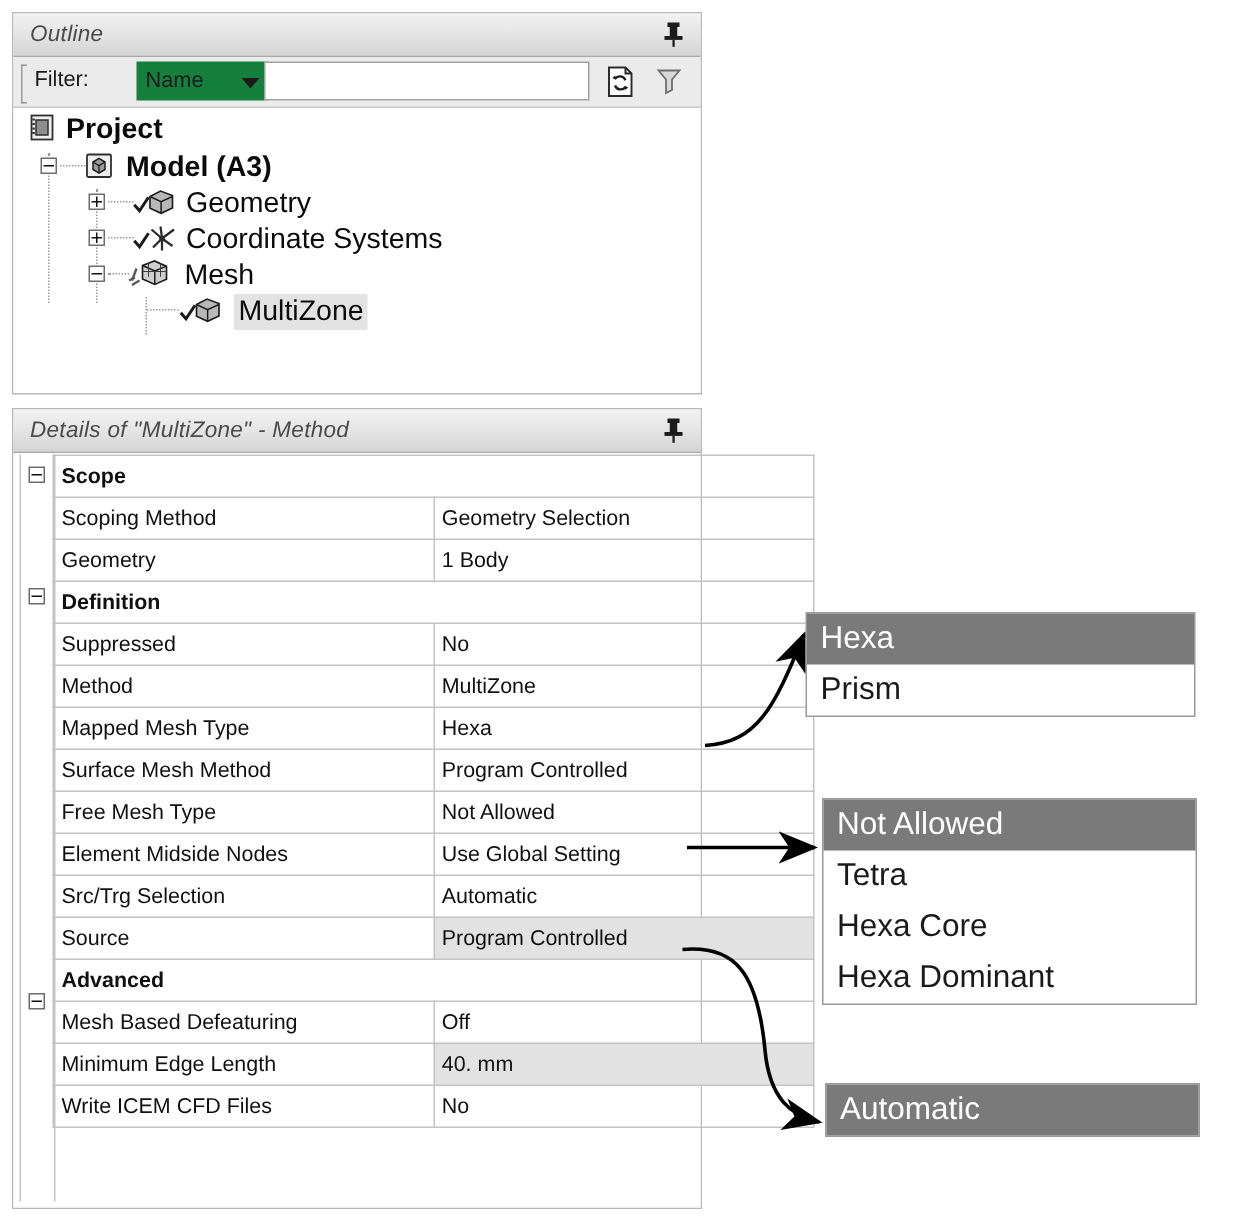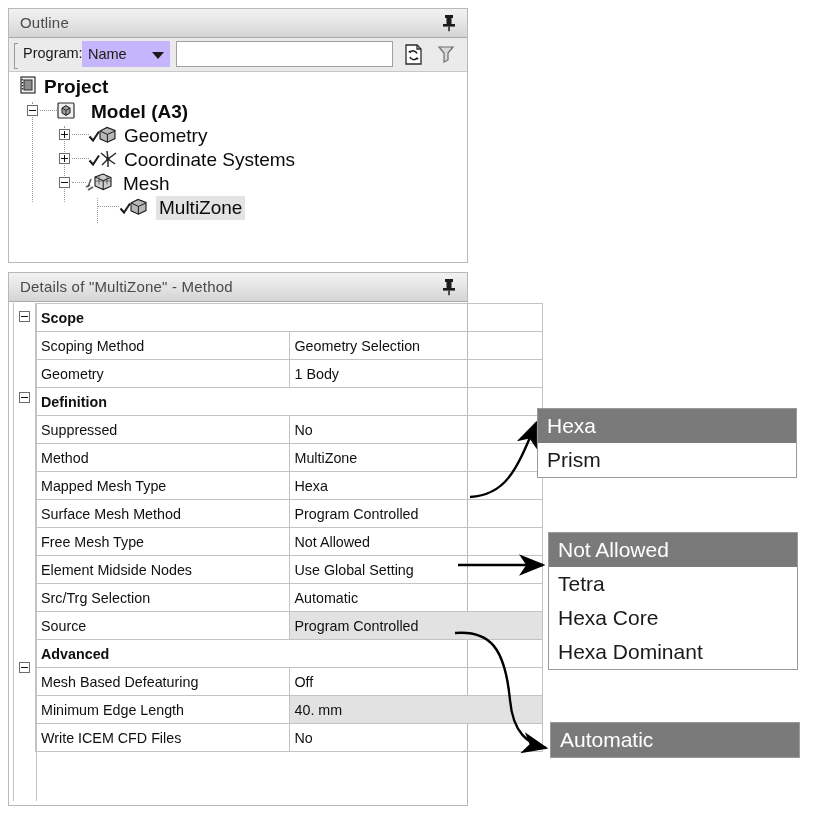--- a/index.html
+++ b/index.html
@@ -27,20 +27,21 @@
     background: #ffffff;
     border: 1px solid #b9b9b9;
     box-sizing: border-box;
   }
   .panel-titlebar {
     position: relative;
     height: 29px;
     background: linear-gradient(to bottom, #f2f2f2 0%, #e3e3e3 55%, #d4d4d4 100%);
     border-bottom: 1px solid #a9a9a9;
     box-sizing: border-box;
+    font-style: italic;
   }
   .panel-title {
     position: absolute;
     left: 11px;
     top: 5px;
     font-size: 15px;
     color: #4a4a4a;
     letter-spacing: 0.2px;
   }
   .pin-icon {
@@ -69,25 +70,25 @@
   }
   .filter-label {
     position: absolute;
     left: 14px;
     top: 7px;
     font-size: 14.5px;
     color: #1a1a1a;
   }
   .filter-select {
     position: absolute;
-    left: 73px;
+    left: 82px;
     top: 3px;
     width: 88px;
     height: 26px;
-    background: #c4b5fd;
+    background: #15803d;
     box-sizing: border-box;
   }
   .filter-select-text {
     position: absolute;
     left: 6px;
     top: 5px;
     font-size: 14.5px;
     color: #1a1a1a;
   }
   .filter-caret {
@@ -301,21 +302,21 @@
         <rect x="4" y="1" width="8" height="3" fill="#1b1b1b"></rect>
         <rect x="5.5" y="4" width="5" height="6" fill="#1b1b1b"></rect>
         <rect x="2" y="10" width="12" height="2.6" fill="#1b1b1b"></rect>
         <rect x="7.3" y="12.6" width="1.5" height="4.6" fill="#1b1b1b"></rect>
       </svg>
     </div>
   </div>
 
   <div class="filter-bar">
     <div class="filter-handle"></div>
-    <div class="filter-label">Program:</div>
+    <div class="filter-label">Filter:</div>
 
     <div class="filter-select">
       <span class="filter-select-text">Name</span>
       <span class="filter-caret"></span>
     </div>
 
     <input class="filter-input" type="text" value="" style="">
 
     <div class="filter-btn" id="filter-refresh-btn">
       <svg width="25" height="25" viewBox="0 0 25 25">
@@ -358,21 +359,21 @@
     <div class="tree-row" style="left:0; top:27px;">
       <span class="expander" style="left:18px;"></span>
       <span class="dotline-h" style="left:31px; width:17px;"></span>
       <span class="tree-icon" style="left:47px;">
         <svg width="22" height="19" viewBox="0 0 22 19">
           <rect x="2" y="2" width="16" height="15" rx="1" fill="#efefef" stroke="#2f2f2f" stroke-width="1.2"></rect>
           <path d="M6 7 l4 -2.4 l4 2.4 v5 l-4 2.4 l-4 -2.4 Z" fill="#9b9b9b" stroke="#1f1f1f" stroke-width="1"></path>
           <path d="M6 7 l4 2.4 l4 -2.4 M10 9.4 v5" fill="none" stroke="#1f1f1f" stroke-width="0.9"></path>
         </svg>
       </span>
-      <span class="tree-label bold" style="left:82px;">Model (A3)</span>
+      <span class="tree-label bold" style="left:75px;">Model (A3)</span>
     </div>
 
     <div class="tree-row" style="left:0; top:51px;">
       <span class="expander plus" style="left:50px;"></span>
       <span class="dotline-h" style="left:63px; width:17px;"></span>
       <span class="tree-icon" style="left:79px;">
         <svg width="34" height="20" viewBox="0 0 34 20">
           <path d="M1.5 11.5 l3.5 4 l6 -9" fill="none" stroke="#1b1b1b" stroke-width="2"></path>
           <path d="M12 6 l7 -3.6 l8 3 v8.2 l-7.6 3.6 l-7.4 -3.4 Z" fill="#b8b8b8" stroke="#1b1b1b" stroke-width="1.1"></path>
           <path d="M12 6 l7.4 3.4 l7.6 -3.4 M19.4 9.4 v7.8" fill="none" stroke="#1b1b1b" stroke-width="1"></path>

